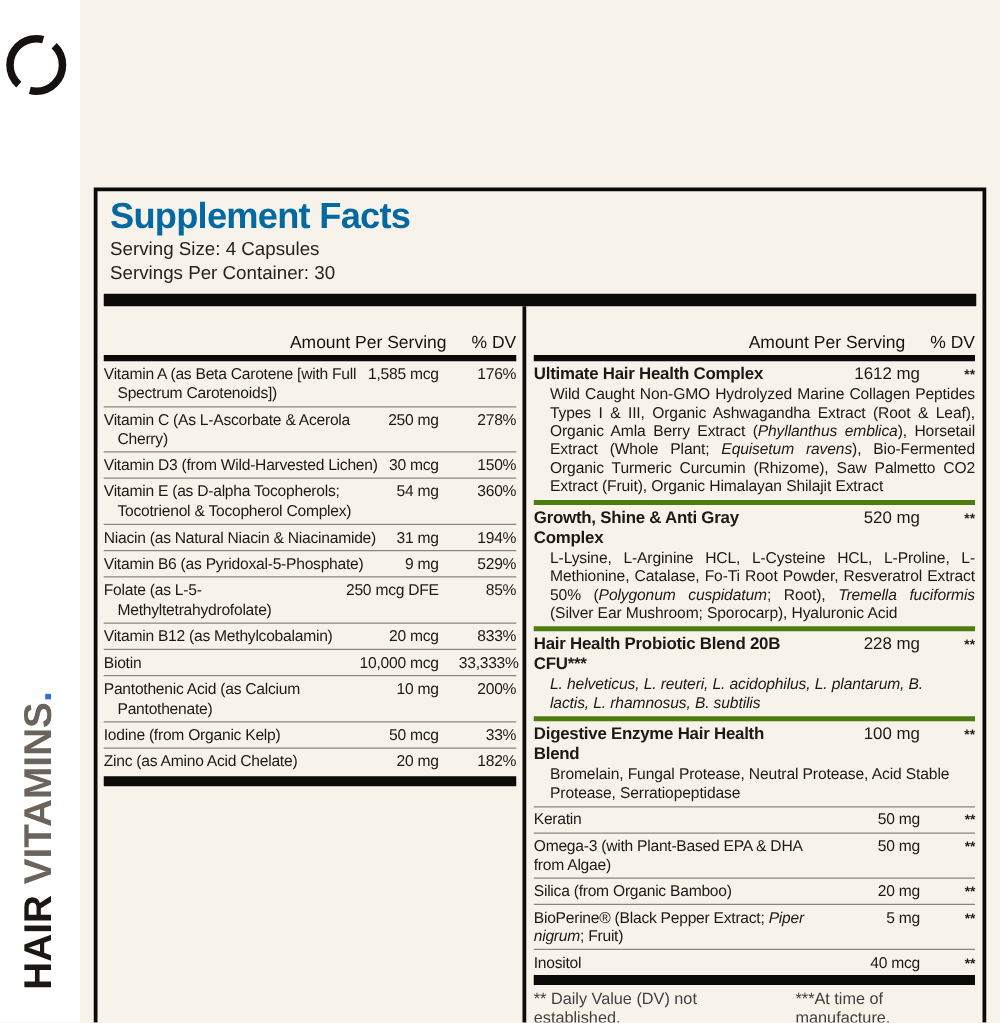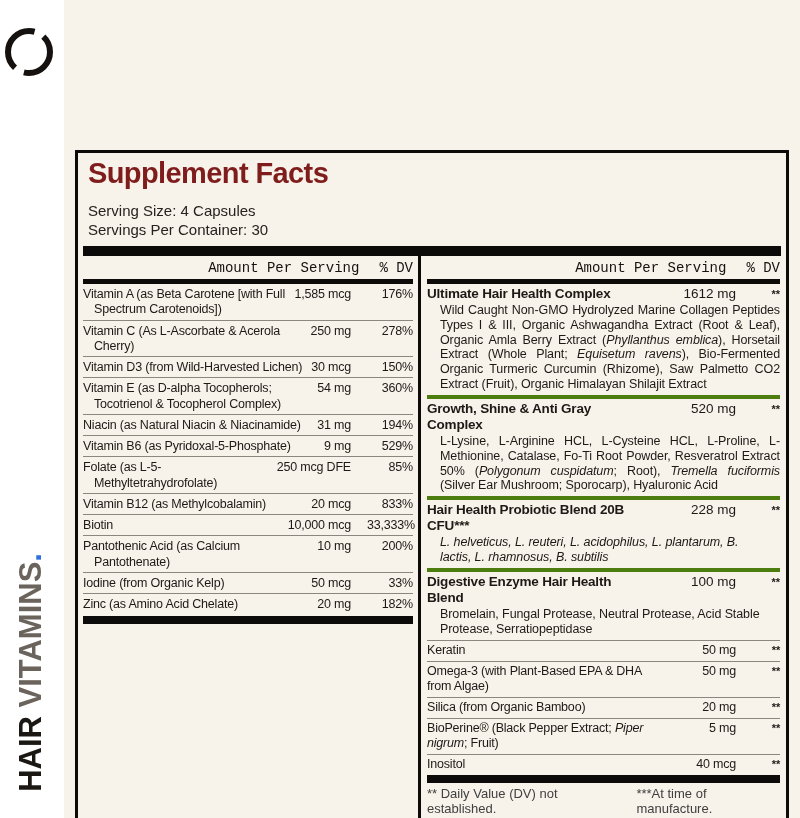--- a/index.html
+++ b/index.html
@@ -32,34 +32,34 @@
 
   
   .content { position: absolute; left: 75px; top: 150px; width: 714px; }
   .facts {
     border: 3px solid #0d0b09;
     background: #f7f2ea;
   }
   .facts-head { padding: 5px 10px 3px; }
   .facts-title {
     font-size: 29px; font-weight: 700; letter-spacing: -0.6px;
-    color: #7f1d1d; line-height: 1.05; margin-bottom: 14px;
+    color: #0369a1; line-height: 1.05; margin-bottom: 3px;
   }
   .serving-line { font-size: 15px; line-height: 1.22; color: #26231e; }
 
   .bar-full { height: 10px; background: #0d0b09; margin: 4px 5px 0; }
 
   .cols { display: flex; align-items: stretch; }
   .v-divider { width: 3px; background: #0d0b09; flex: 0 0 auto; }
   .col-left  { width: 340px; padding: 0 5px; display: flex; flex-direction: column; }
   .col-right { flex: 1; padding: 0 6px; display: flex; flex-direction: column; }
 
   .col-head {
     display: flex; justify-content: flex-end; gap: 20px;
-    font-size: 14px; padding: 4px 0 3px; color: #16130f; font-family: Liberation Mono, monospace;
+    font-size: 14px; padding: 20px 0 3px; color: #16130f;
   }
   .head-bar { height: 5px; background: #0d0b09; }
 
   
   .l-rows { display: flex; flex-direction: column; }
   .l-row { display: flex; padding: 3px 0 2px; font-size: 12.5px; line-height: 1.22; letter-spacing: -0.2px; }
   .l-row + .l-row { border-top: 1px solid #8b867f; }
   .l-name { flex: 1; padding-left: 11px; text-indent: -11px; padding-right: 3px; }
   .l-amt  { white-space: nowrap; text-align: right; margin-left: 3px; }
   .l-dv   { width: 46px; flex-shrink: 0; text-align: right; white-space: nowrap; margin-left: 16px; }

